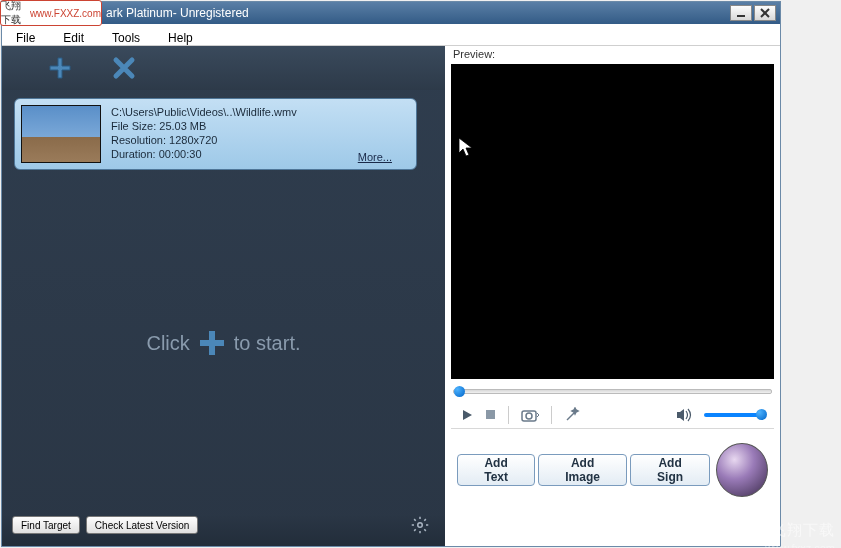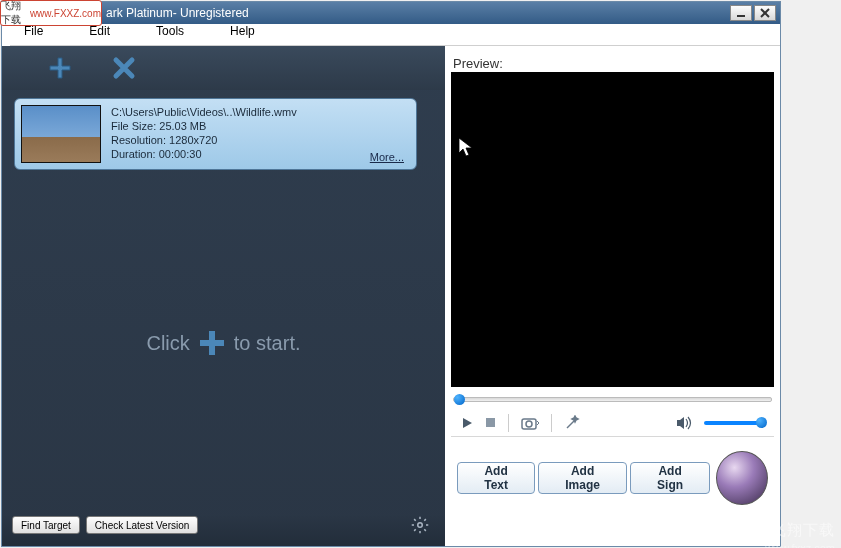--- a/index.html
+++ b/index.html
@@ -9,46 +9,46 @@
 
 .titlebar { height: 22px; background: linear-gradient(#5a7fa6,#335b86); display: flex; align-items: center; padding: 0 4px; color: #fff; font-size: 12px; }
 .titlebar-text { flex: 1; padding-left: 100px; }
 .titlebar-btn { width: 22px; height: 16px; margin-left: 2px; background: linear-gradient(#fdfdfd,#d8d8d8); border: 1px solid #888; display: flex; align-items: center; justify-content: center; cursor: pointer; }
 .titlebar-btn svg { width: 10px; height: 10px; }
 
 .overlay-badge { position: absolute; top: 0; left: 0; width: 102px; height: 26px; background: #fff; border: 1px solid #c43; border-radius: 3px; display: flex; align-items: center; justify-content: center; font-size: 10px; z-index: 20; }
 .overlay-badge span.cn { color: #333; margin-right: 3px; }
 .overlay-badge span.url { color: #c43; }
 
-.menubar { height: 22px; background: #fff; display: flex; align-items: flex-start; padding: 0 14px; gap: 46px; font-size: 12px; border-bottom: 1px solid #cfcfcf; margin-left: 8px; }
+.menubar { height: 22px; background: #fff; display: flex; align-items: flex-end; padding: 0 14px; gap: 28px; font-size: 12px; border-bottom: 1px solid #cfcfcf; }
 .menubar span { cursor: default; }
 
 .main { flex: 1; display: flex; }
 
 .left-panel { width: 443px; background: linear-gradient(#2f3d4e,#2a3645); display: flex; flex-direction: column; }
 .left-top { height: 44px; background: linear-gradient(#3a4a5c,#2d3a49); display: flex; align-items: center; padding-left: 42px; gap: 32px; }
 .icon-btn { width: 32px; height: 32px; display: flex; align-items: center; justify-content: center; cursor: pointer; }
 
 .file-item { margin: 8px 28px 0 12px; height: 72px; background: linear-gradient(#c3dff4,#9ec9e8); border: 1px solid #4f7698; border-radius: 6px; display: flex; padding: 6px; color: #1a2a3a; font-size: 11px; position: relative; }
 .thumb { width: 80px; height: 58px; background: #333; border: 1px solid #111; margin-right: 10px; position: relative; overflow: hidden; }
 .thumb .sky { position: absolute; top: 0; left: 0; right: 0; height: 55%; background: linear-gradient(#5a8fc8,#7aa8d8); }
 .thumb .ground { position: absolute; bottom: 0; left: 0; right: 0; height: 45%; background: linear-gradient(#8a6b4a,#9a7b5a); }
 .file-info { flex: 1; line-height: 14px; }
-.more-link { position: absolute; right: 12px; bottom: 6px; text-decoration: underline; color: #1a2a4a; font-size: 11px; cursor: pointer; }
+.more-link { position: absolute; right: 24px; bottom: 6px; text-decoration: underline; color: #1a2a4a; font-size: 11px; cursor: pointer; }
 
 .left-center { flex: 1; display: flex; align-items: center; justify-content: center; color: #8a9bad; font-size: 20px; gap: 8px; }
 .plus-big svg { display: block; }
 
 .left-bottom { height: 30px; background: linear-gradient(#2a3645,#222d3a); display: flex; align-items: flex-start; padding: 0 10px; gap: 6px; }
 .btn-small { height: 18px; padding: 0 8px; background: linear-gradient(#fdfdfd,#e0e0e0); border: 1px solid #777; border-radius: 3px; font-size: 10px; cursor: pointer; display: flex; align-items: center; }
 .left-bottom .spacer { flex: 1; }
 .gear-icon { color: #aab5c2; cursor: pointer; margin-right: 6px; }
 
 .right-panel { flex: 1; display: flex; flex-direction: column; background: #fff; }
-.preview-label { height: 18px; font-size: 13px; padding: 2px 8px; color: #333; margin-top: 8px; }
+.preview-label { height: 18px; font-size: 11px; padding: 2px 8px; color: #333; }
 .preview-area { height: 315px; background: #000; margin: 0 6px; }
 .seek-row { height: 16px; margin: 4px 8px 0 8px; display: flex; align-items: center; }
 .seek-track { flex: 1; height: 5px; background: linear-gradient(#d8d8d8,#f0f0f0); border: 1px solid #bbb; border-radius: 2px; position: relative; }
 .seek-thumb { position: absolute; left: 0; top: -4px; width: 11px; height: 11px; background: radial-gradient(circle at 30% 30%, #4db3ff,#0064c8); border-radius: 50%; }
 
 .controls-row { height: 28px; display: flex; align-items: center; padding: 0 10px; gap: 12px; color: #5a6b7c; border-bottom: 1px solid #d8d8d8; margin: 2px 6px 0 6px; }
 .ctrl { cursor: pointer; display: flex; align-items: center; }
 .ctrl svg { display: block; }
 .ctrl-sep { width: 1px; height: 18px; background: #ccc; }
 .controls-row .gap { flex: 1; }

